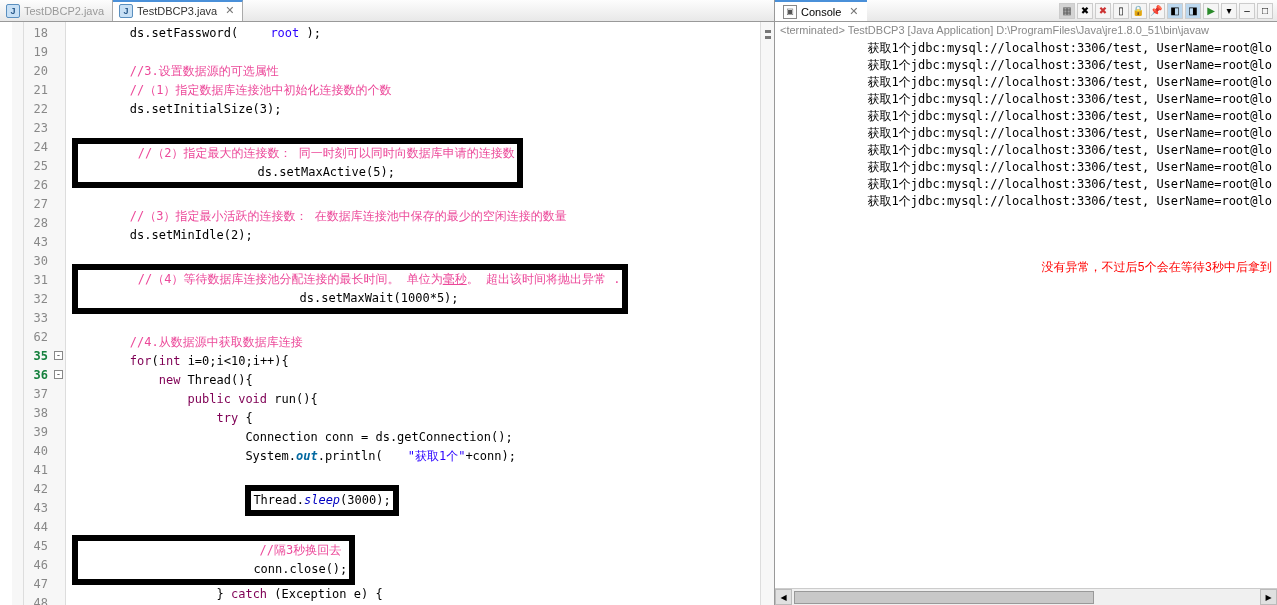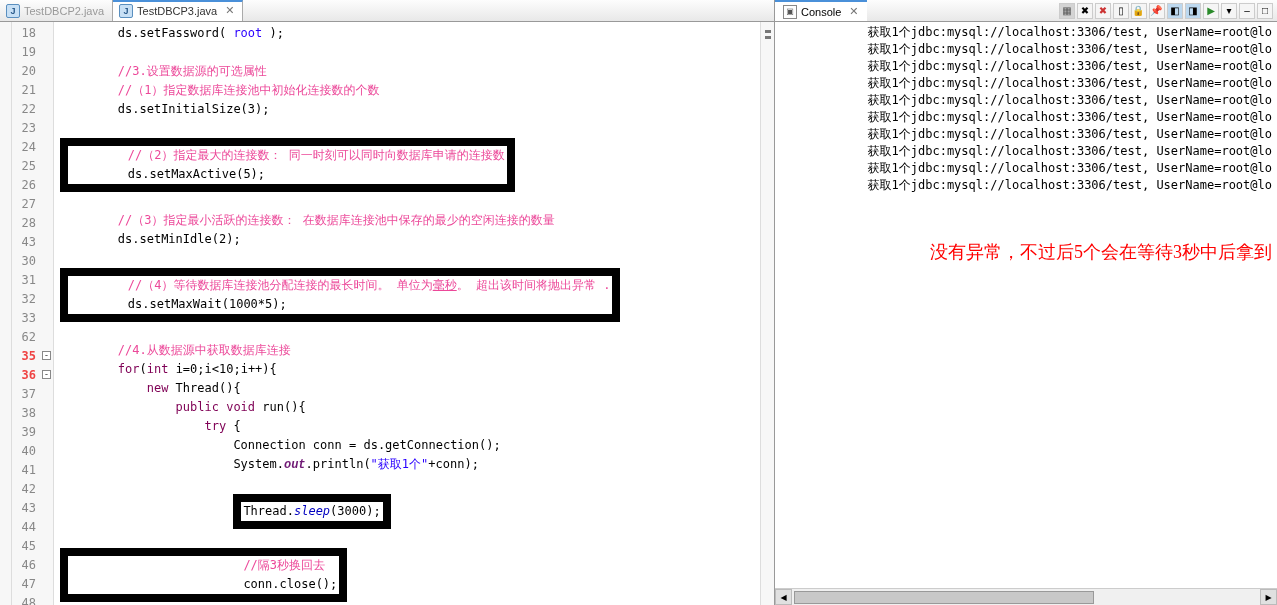--- a/index.html
+++ b/index.html
@@ -60,37 +60,38 @@
   color: #2a5a8a;
   border-radius: 2px;
   font-weight: bold;
 }
 .close-x { font-size: 11px; color: #777; margin-left: 4px; }
 .editor-body {
   display: flex;
   flex: 1;
   overflow: hidden;
   font-family: Consolas, Monaco, monospace;
+  padding-left: 12px;
 }
 .marker-col {
   width: 12px;
   background: #f7f7f7;
   border-right: 1px solid #ddd;
 }
 .line-numbers {
   width: 28px;
   text-align: right;
   padding: 2px 4px;
   color: #888;
   background: #f7f7f7;
   user-select: none;
   font-size: 12px;
   line-height: 19px;
 }
-.line-numbers .mark-line { font-weight: bold; color: #ef4444; }
+.line-numbers .mark-line { font-weight: bold; color: #15803d; }
 .fold-col {
   width: 14px;
   background: #f7f7f7;
   border-right: 1px solid #ddd;
   position: relative;
 }
 .fold-minus {
   position: absolute;
   left: 2px;
   width: 9px;
@@ -105,27 +106,28 @@
 .code-area {
   flex: 1;
   padding: 2px 0 2px 6px;
   font-size: 12px;
   line-height: 19px;
   white-space: pre;
   position: relative;
 }
 .kw { color: #7f0055; font-weight: normal; }
 .cm { color: #ec4899; }
-.str { color: #2a00ff; }
+.str { color: #2a00ff; margin-left: 25px; }
 .sit { color: #0000c0; font-style: italic; }
-.sbit { color: #701a75; font-style: italic; font-weight: bold; font-family: Liberation Mono, monospace; }
+.sbit { color: #0369a1; font-style: italic; font-weight: bold; }
 .red-box {
-  border: 8px solid #000000;
+  border: 6px solid #000000;
   padding: 0 2px;
   display: inline-block;
+  text-align: center;
 }
 .overview-ruler {
   width: 14px;
   background: #f7f7f7;
   border-left: 1px solid #ddd;
   position: relative;
 }
 .or-mark {
   position: absolute;
   left: 4px;
@@ -193,23 +195,23 @@
   font-size: 12px;
   line-height: 17px;
   white-space: nowrap;
   overflow: hidden;
   flex: 1;
   position: relative;
   text-align: right;
 }
 .console-annotation {
   color: red;
-  font-size: 18px;
+  font-size: 12px;
   margin: 50px 0 0 20px;
-  font-family: Liberation Serif, serif;
+  font-family: Liberation Mono, monospace;
 }
 .h-scrollbar {
   height: 17px;
   background: #f0f0f0;
   border-top: 1px solid #ccc;
   display: flex;
   align-items: center;
 }
 .h-arrow {
   width: 17px;
@@ -341,20 +343,21 @@
       <span class="tb-btn">🔒</span>
       <span class="tb-btn">📌</span>
       <span class="tb-btn tb-toggle" style="background:#bcd8ef;">◧</span>
       <span class="tb-btn tb-toggle" style="background:#bcd8ef;">◨</span>
       <span class="tb-btn" style="color:#2a8a2a;">▶</span>
       <span class="tb-btn">▾</span>
       <span class="tb-btn">–</span>
       <span class="tb-btn">□</span>
     </div>
   </div>
+  <div class="process-line">&lt;terminated&gt; TestDBCP3 [Java Application] D:\ProgramFiles\Java\jre1.8.0_51\bin\javaw</div>
   <div class="console-out">
     <div id="conlines">
         <div>获取1个jdbc:mysql://localhost:3306/test, UserName=root@lo</div>
         <div>获取1个jdbc:mysql://localhost:3306/test, UserName=root@lo</div>
         <div>获取1个jdbc:mysql://localhost:3306/test, UserName=root@lo</div>
         <div>获取1个jdbc:mysql://localhost:3306/test, UserName=root@lo</div>
         <div>获取1个jdbc:mysql://localhost:3306/test, UserName=root@lo</div>
         <div>获取1个jdbc:mysql://localhost:3306/test, UserName=root@lo</div>
         <div>获取1个jdbc:mysql://localhost:3306/test, UserName=root@lo</div>
         <div>获取1个jdbc:mysql://localhost:3306/test, UserName=root@lo</div>

